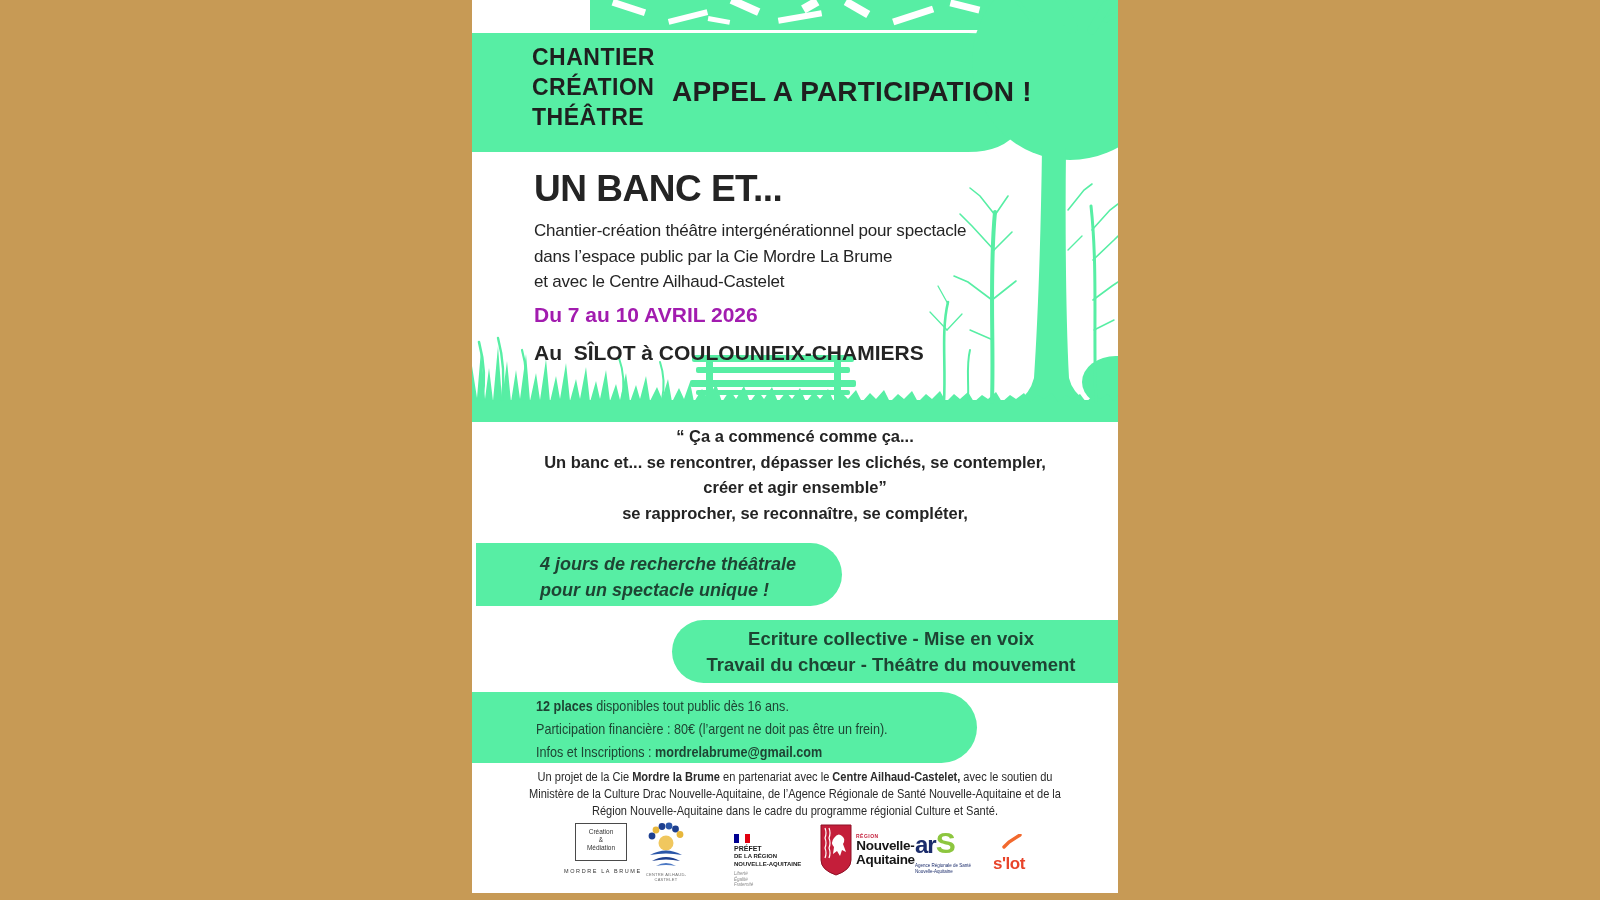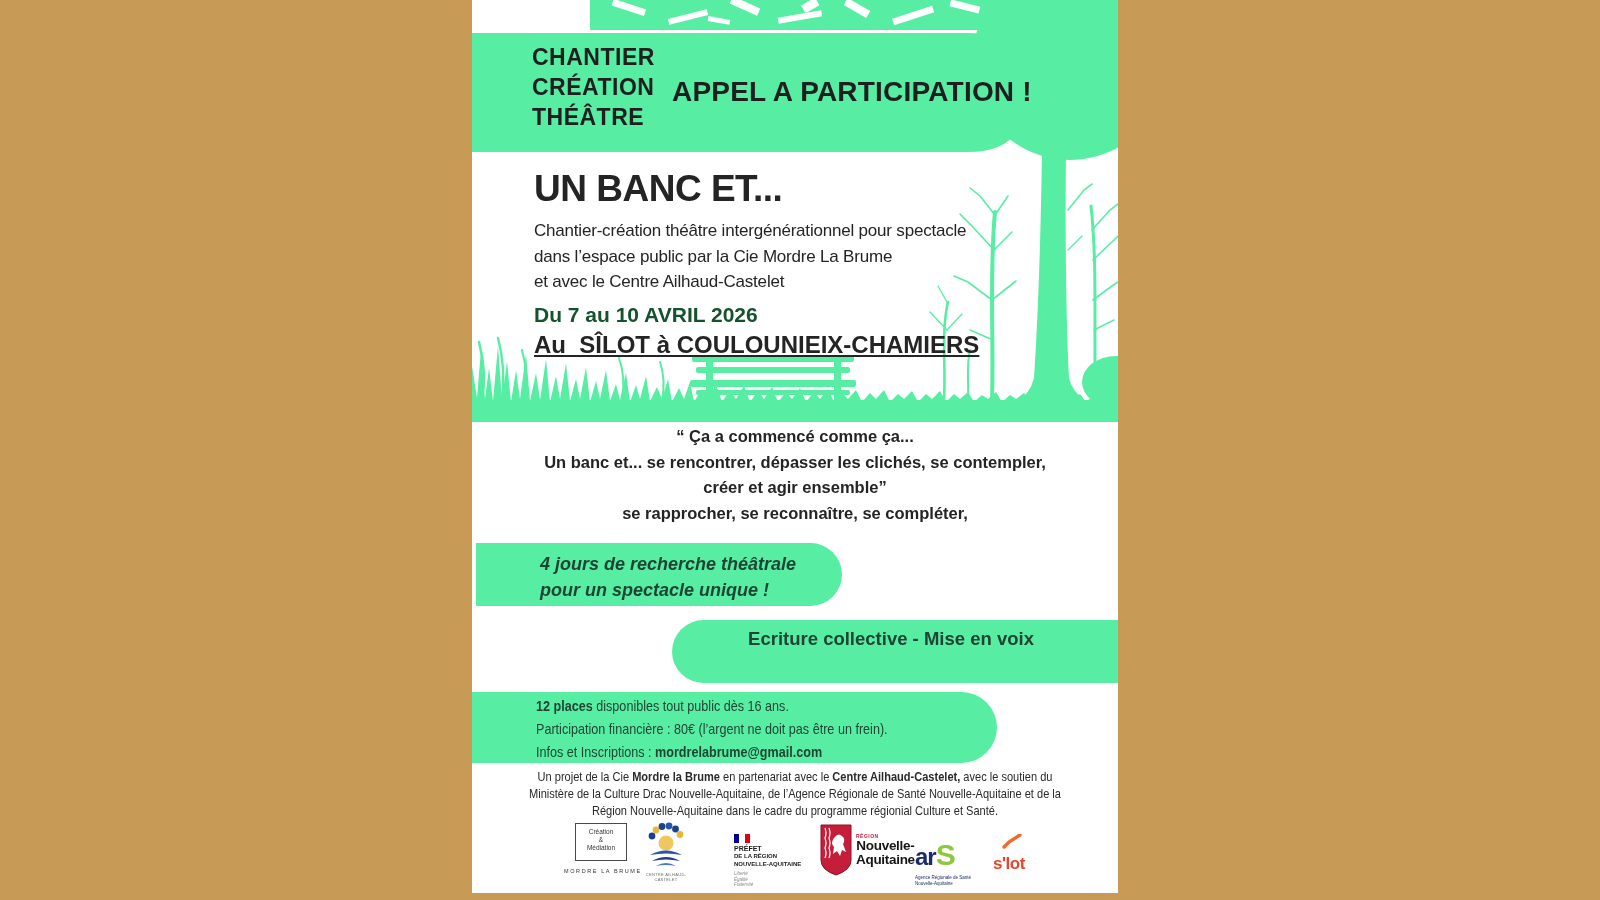--- a/index.html
+++ b/index.html
@@ -20,37 +20,37 @@
   .kicker{
     left:60px;top:42px;font-size:23px;line-height:30px;font-weight:bold;
     letter-spacing:.5px;color:#1f1f1f;
   }
   .headline{
     left:200px;top:76px;width:380px;font-size:28px;font-weight:bold;color:#1f1f1f;
     letter-spacing:.2px;
   }
   .title{left:62px;top:168px;font-size:37px;font-weight:bold;color:#242424;letter-spacing:-.5px;}
   .subtitle{left:62px;top:218px;font-size:17px;line-height:25.5px;font-weight:normal;color:#242424;letter-spacing:-.2px;}
-  .dateline{left:62px;top:303px;font-size:21px;font-weight:bold;color:#14532d;}
-  .venueline{left:62px;top:331px;font-size:24px;font-weight:bold;color:#242424;white-space:pre;text-decoration:underline;}
+  .dateline{left:62px;top:303px;font-size:21px;font-weight:bold;color:#a21caf;}
+  .venueline{left:62px;top:341px;font-size:21px;font-weight:bold;color:#242424;white-space:pre;}
   .quote{
     left:0;top:424px;width:646px;text-align:center;
     font-size:16.5px;line-height:25.5px;font-weight:bold;color:#242424;
   }
   .pill{position:absolute;background:#57eea4;z-index:1;}
   .pill-research{left:4px;top:543px;width:366px;height:63px;border-radius:0 34px 34px 0;font-style:italic;}
   .pill-research .txt{
     position:absolute;left:64px;top:8px;font-size:18px;line-height:26px;font-weight:bold;color:#1e4433;white-space:nowrap;
   }
   .pill-workshop{left:200px;top:620px;width:446px;height:63px;border-radius:32px 0 0 32px;}
   .pill-workshop .txt{
     position:absolute;left:0;top:6px;width:438px;text-align:center;
     font-size:18.5px;line-height:26px;font-weight:bold;color:#1e4433;white-space:nowrap;
   }
-  .pill-info{left:0;top:692px;width:505px;height:71px;border-radius:0 36px 36px 0;padding-left:20px;}
+  .pill-info{left:0;top:692px;width:505px;height:71px;border-radius:0 36px 36px 0;}
   .pill-info .txt{
     position:absolute;left:64px;top:2px;font-size:15px;line-height:23px;color:#1e4433;
     transform:scaleX(.84);transform-origin:0 0;white-space:nowrap;
   }
   .credits{
     left:-57px;top:768px;width:760px;text-align:center;
     font-size:13px;line-height:17px;color:#2a2a2a;
     transform:scaleX(.85);transform-origin:50% 0;
   }
   .logos{position:absolute;left:0;top:820px;width:646px;height:70px;z-index:2;}
@@ -65,21 +65,21 @@
   .logo-prefet{left:262px;top:14px;}
   .flag{display:flex;height:9px;width:16px;margin-bottom:2px;}
   .flag div{flex:1;}
   .prefet-l1{font-size:7px;font-weight:bold;color:#1a1a1a;line-height:8px;}
   .prefet-l2{font-size:6px;font-weight:bold;color:#1a1a1a;line-height:7.5px;}
   .prefet-motto{margin-top:3px;font-size:4.5px;font-style:italic;color:#8a8a8a;line-height:5.5px;}
   .logo-region{left:348px;top:4px;display:flex;align-items:center;}
   .region-text{margin-left:4px;}
   .region-kicker{font-size:5px;font-weight:bold;color:#c41e3a;letter-spacing:.5px;}
   .region-name{font-size:13.5px;font-weight:bold;color:#161616;line-height:14.5px;letter-spacing:-.3px;text-align:center;}
-  .logo-ars{left:443px;top:8px;margin-top:12px;}
+  .logo-ars{left:443px;top:8px;}
   .ars-word{line-height:30px;}
   .ars-ar{font-size:24px;font-weight:bold;color:#1b2c6b;letter-spacing:-1px;}
   .ars-s{font-size:30px;font-weight:bold;color:#8dc63f;}
   .ars-cap{font-size:4.5px;color:#1b2c6b;line-height:5.5px;}
   .logo-silot{left:514px;top:14px;width:46px;text-align:center;}
   .silot-text{font-size:17px;font-weight:bold;color:#e8442a;letter-spacing:-.5px;}
 </style>
 </head>
 <body>
 
@@ -184,20 +184,21 @@
   <div class="pill pill-research">
     <div class="txt">
       <div>4 jours de recherche théâtrale</div>
       <div>pour un spectacle unique !</div>
     </div>
   </div>
 
   <div class="pill pill-workshop">
     <div class="txt">
       <div>Ecriture collective - Mise en voix</div>
+      <div>Travail du chœur - Théâtre du mouvement</div>
     </div>
   </div>
 
   <div class="pill pill-info">
     <div class="txt">
       <div><span class="b">12 places</span><span> disponibles tout public dès 16 ans.</span></div>
       <div>Participation financière : 80€ (l’argent ne doit pas être un frein).</div>
       <div><span>Infos et Inscriptions : </span><span class="b">mordrelabrume@gmail.com</span></div>
     </div>
   </div>

